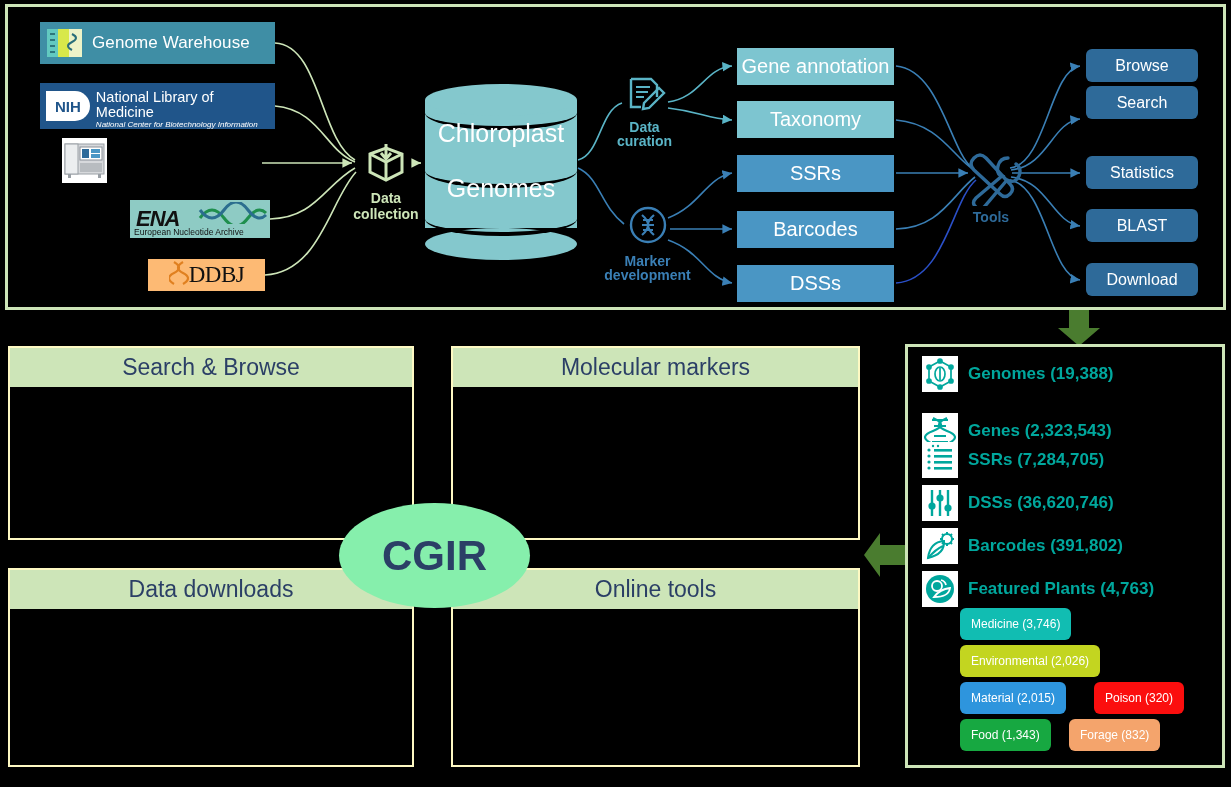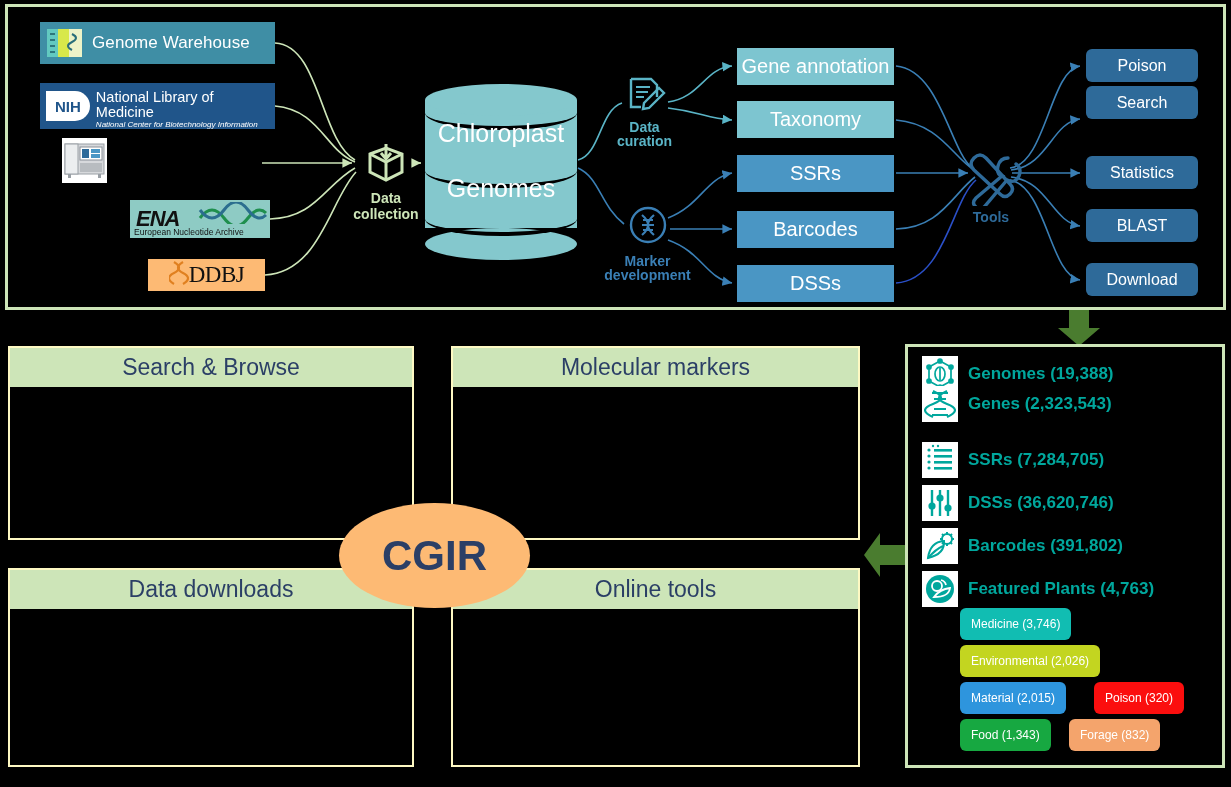--- a/index.html
+++ b/index.html
@@ -65,21 +65,21 @@
   #wires{position:absolute;left:0;top:0;width:1231px;height:787px;pointer-events:none;}
 
   
   .panel{position:absolute;border:2px solid #fef9c3;box-sizing:border-box;background:#000;}
   .panel .hdr{background:#cde5b8;color:#2b3f66;font-size:23px;text-align:center;padding:6px 0;}
   #panel-sb{left:8px;top:346px;width:406px;height:194px;}
   #panel-mm{left:451px;top:346px;width:409px;height:194px;}
   #panel-dd{left:8px;top:568px;width:406px;height:199px;}
   #panel-ot{left:451px;top:568px;width:409px;height:199px;}
 
-  #cgir{position:absolute;left:339px;top:503px;width:191px;height:105px;background:#fdba74;border-radius:50%;
+  #cgir{position:absolute;left:339px;top:503px;width:191px;height:105px;background:#86efac;border-radius:50%;
         display:flex;align-items:center;justify-content:center;color:#2b3f66;font-size:42px;font-weight:bold;}
 
   
   #stats-frame{left:905px;top:344px;width:320px;height:424px;}
   .stat-row{position:absolute;left:14px;display:flex;align-items:center;height:38px;}
   .stat-ico{width:36px;height:36px;background:#fff;flex:0 0 auto;display:flex;align-items:center;justify-content:center;}
   .stat-txt{margin-left:10px;color:#00a79d;font-weight:bold;font-size:17px;white-space:nowrap;}
 
   .tag{position:absolute;height:32px;border-radius:6px;display:flex;align-items:center;
        justify-content:center;color:#fff;font-size:12px;padding:0 11px;box-sizing:border-box;}
@@ -252,21 +252,21 @@
     <svg width="62" height="58" viewBox="0 0 62 58">
       <g stroke="#2e6a99" stroke-width="3.4" fill="none" stroke-linecap="round">
         <path d="M14 10 q-6 6 0 12 l26 24 q5 5 10 0 q5 -5 0 -10 l-24 -26 q-6 -6 -12 0 z"></path>
         <path d="M48 10 q-8 0 -10 8 q-2 8 4 10 l-26 22 q-5 5 0 9 q5 4 9 -1 l22 -26 q8 4 12 -4 q3 -8 -3 -12"></path>
       </g>
     </svg>
   </span>
   <div>Tools</div>
 </div>
 
-<div class="act" style="top:49px;">Poison</div>
+<div class="act" style="top:49px;">Browse</div>
 <div class="act" style="top:86px;">Search</div>
 <div class="act" style="top:156px;">Statistics</div>
 <div class="act" style="top:209px;">BLAST</div>
 <div class="act" style="top:263px;">Download</div>
 
 <div class="arrow-down">
   <svg width="54" height="36" viewBox="0 0 54 36">
     <path d="M17 0 h20 v18 h11 L27 36 L6 18 h11 z" fill="#4a7c2f"></path>
   </svg>
 </div>
@@ -306,21 +306,21 @@
           <circle cx="27" cy="23" r="2" fill="#00a79d"></circle>
             <circle cx="16" cy="29" r="2" fill="#00a79d"></circle>
           <circle cx="5" cy="23" r="2" fill="#00a79d"></circle>
             <circle cx="5" cy="9" r="2" fill="#00a79d"></circle>
         </g>
       </svg>
     </span>
     <span class="stat-txt">Genomes (19,388)</span>
   </div>
 
-  <div class="stat-row" style="top:38px;">
+  <div class="stat-row" style="top:65px;">
     <span class="stat-ico">
       <svg width="32" height="32" viewBox="0 0 32 32">
         <g stroke="#00a79d" stroke-width="2.2" fill="none">
           <path d="M9 3 q16 7 0 13 q-16 6 0 13"></path>
           <path d="M23 3 q-16 7 0 13 q16 6 0 13"></path>
           <path d="M8 5 h16 M10 11 h12 M10 21 h12 M8 27 h16"></path>
         </g>
       </svg>
     </span>
     <span class="stat-txt">Genes (2,323,543)</span>

